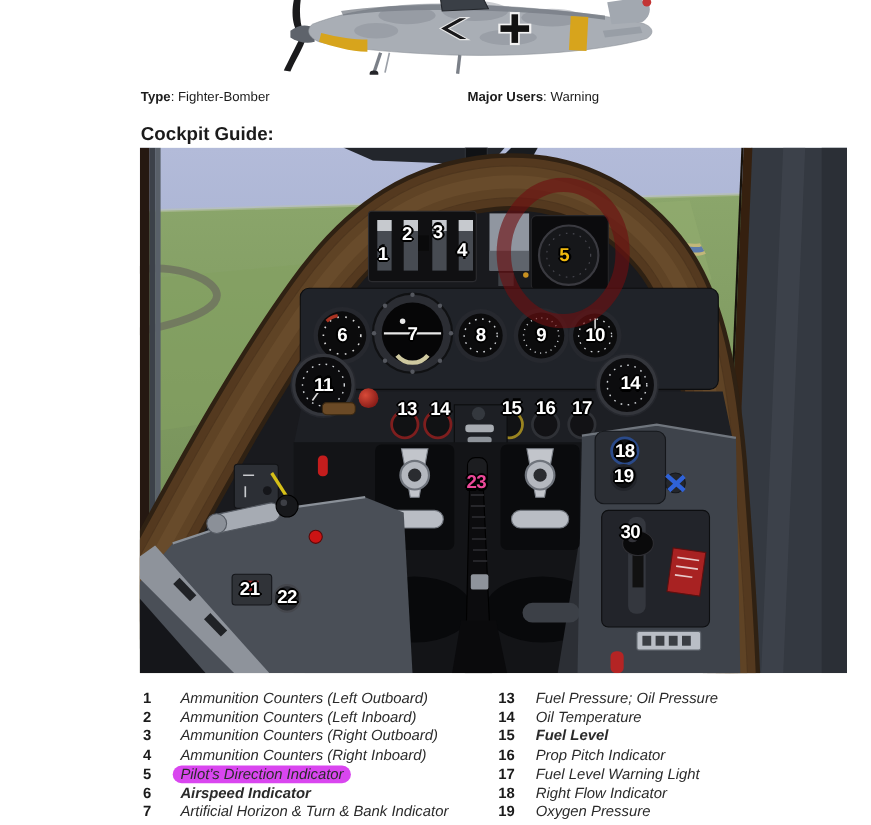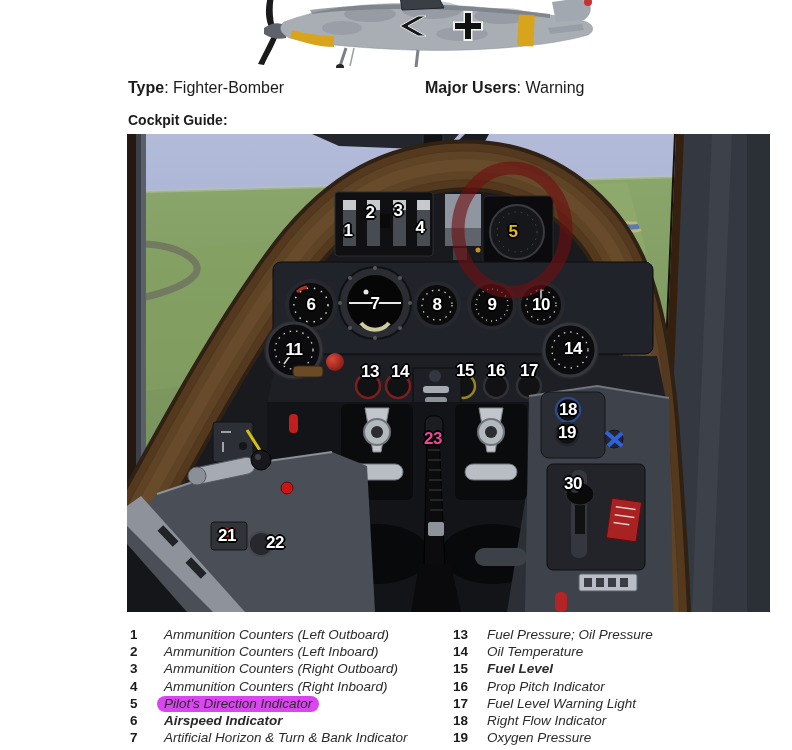--- a/index.html
+++ b/index.html
@@ -2,23 +2,23 @@
 <html><head>
 <meta charset="utf-8">
 <style>
   html,body{margin:0;padding:0;background:#ffffff;}
   .page{
     position:relative;width:792px;height:750px;background:#ffffff;overflow:hidden;
     font-family:"Liberation Sans","DejaVu Sans",sans-serif;color:#1b1b1b;
   }
   .abs{position:absolute;}
   
-  .hline{position:absolute;font-size:16px;line-height:16px;white-space:nowrap;}
+  .hline{position:absolute;font-size:12px;line-height:16px;white-space:nowrap;}
   .hline b{font-weight:bold;}
-  .heading{position:absolute;font-size:14px;font-weight:bold;white-space:nowrap;}
+  .heading{position:absolute;font-size:17px;font-weight:bold;white-space:nowrap;}
   
   .fig{position:absolute;left:127px;top:134px;width:643px;height:478px;overflow:hidden;}
   .fig svg{position:absolute;left:0;top:0;}
   .marker-layer{position:absolute;left:0;top:0;width:643px;height:478px;}
   .marker{
     position:absolute;transform:translate(-50%,-50%);
     font-weight:bold;font-size:17px;letter-spacing:-0.5px;color:#ffffff;
     text-shadow:-2px 0 0 #000,2px 0 0 #000,0 -2px 0 #000,0 2px 0 #000,
                 -1px -1px 0 #000,1px 1px 0 #000,-1px 1px 0 #000,1px -1px 0 #000;
     font-family:"Liberation Sans",sans-serif;
@@ -359,21 +359,21 @@
         <span class="marker" style="left: 446px; top: 215px; color: rgb(255, 255, 255);">14</span>
         <span class="marker" style="left: 243px; top: 238px; color: rgb(255, 255, 255);">13</span>
         <span class="marker" style="left: 273px; top: 238px; color: rgb(255, 255, 255);">14</span>
         <span class="marker" style="left: 338px; top: 237px; color: rgb(255, 255, 255);">15</span>
         <span class="marker" style="left: 369px; top: 237px; color: rgb(255, 255, 255);">16</span>
         <span class="marker" style="left: 402px; top: 237px; color: rgb(255, 255, 255);">17</span>
         <span class="marker" style="left: 441px; top: 276px; color: rgb(255, 255, 255);">18</span>
         <span class="marker" style="left: 440px; top: 299px; color: rgb(255, 255, 255);">19</span>
         <span class="marker" style="left: 446px; top: 350px; color: rgb(255, 255, 255);">30</span>
         <span class="marker" style="left: 100px; top: 402px; color: rgb(255, 255, 255);">21</span>
-        <span class="marker" style="left: 148px; top: 409px; color: rgb(255, 255, 255);">22</span>
+        <span class="marker" style="left: 134px; top: 409px; color: rgb(255, 255, 255);">22</span>
         <span class="marker" style="left: 306px; top: 305px; color: #ec4899;">23</span>
       </div>
   </div>
 
   <div class="legend-col" id="legend-left" style="left:130px;top:627px;width:320px;">
       <div class="lrow">
         <span class="num">1</span>
         <span class="lab">Ammunition Counters (Left Outboard)</span>
       </div>
       <div class="lrow">

